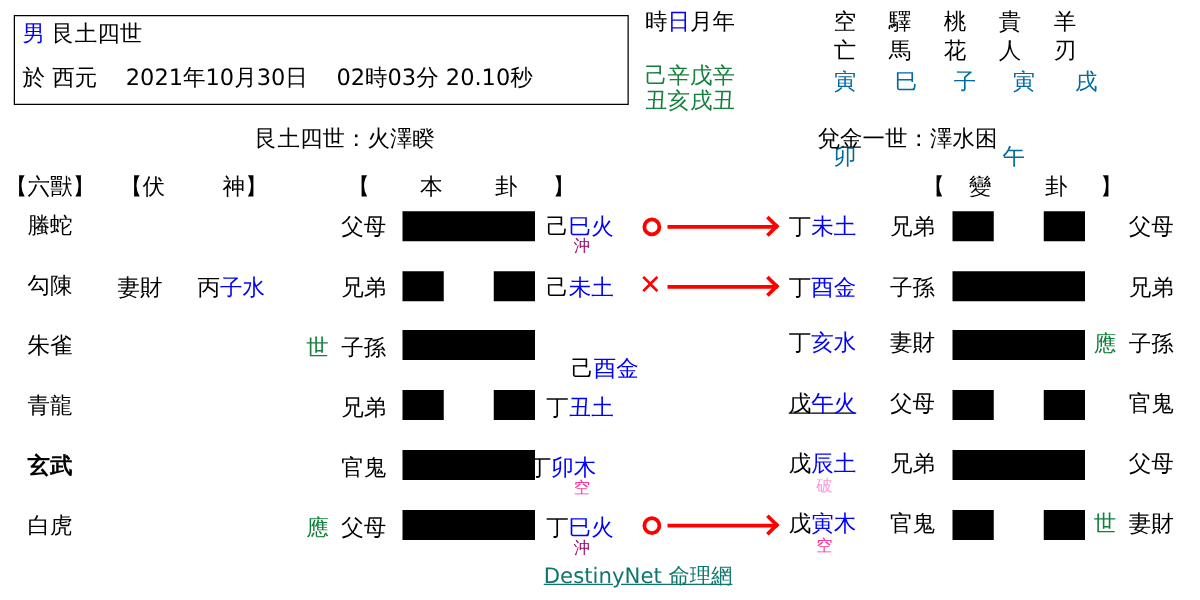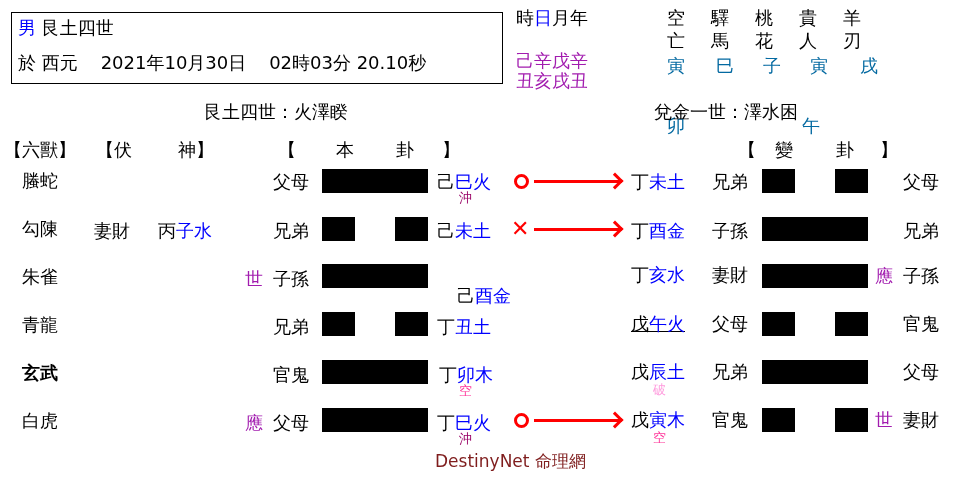--- a/index.html
+++ b/index.html
@@ -1,26 +1,26 @@
 <!DOCTYPE html>
 <html><head>
 <meta charset="utf-8">
 <style>
   html, body { margin:0; padding:0; background:#fff; }
   body { width:960px; height:480px; position:relative; overflow:hidden;
          font-family:"DejaVu Sans","Liberation Sans",sans-serif; color:#000; }
   .abs { position:absolute; white-space:nowrap; }
   .t18 { font-size:18px; line-height:22px; }
   .blue { color:#0000ff; }
-  .red { color:#a21caf; }
+  .red { color:#15803d; }
   .dred { color:#0369a1; }
   .purple { color:#990066; }
   .pink { color:#ff3399; }
   .lpink { color:#ff99dd; }
-  .grey { color:#7f1d1d; }
+  .grey { color:#0f766e;text-decoration:underline; }
   .sm { font-size:13px; line-height:14px; }
   .box { position:absolute; left:11px; top:12px; width:492px; height:72px; border:1px solid #000; box-sizing:border-box; }
   .bar { position:absolute; background:#000; height:24px; }
   .arrow { position:absolute; height:3px; background:#ff0000; }
   .arrowhead { position:absolute; width:12px; height:12px; border-top:3px solid #ff0000; border-right:3px solid #ff0000; transform:rotate(45deg); box-sizing:border-box; }
   .circle { position:absolute; width:15px; height:15px; border:3px solid #ff0000; border-radius:50%; box-sizing:border-box; }
   .cross { position:absolute; font-size:22px; line-height:22px; color:#ff0000; font-weight:bold; }
   .shensha span { display:inline-block; width:44px; text-align:left; }
 </style>
 </head>
@@ -118,21 +118,21 @@
 <div class="abs t18" style="left:437px;top:316px;"><span>丁</span><span class="blue">丑土</span></div>
 <div class="abs t18" style="left:631px;top:313px;text-decoration:underline;"><span>戊</span><span class="blue">午火</span></div>
 <div class="abs t18" style="left:712px;top:313px;">父母</div>
 <div class="bar" style="left:762px;top:312px;width:33px;"></div>
 <div class="bar" style="left:835px;top:312px;width:33px;"></div>
 <div class="abs t18" style="left:903px;top:313px;">官鬼</div>
 
 <div class="abs t18" style="left:22px;top:362px;font-weight:bold;">玄武</div>
 <div class="abs t18" style="left:273px;top:364px;">官鬼</div>
 <div class="bar" style="left:322px;top:360px;width:106px;"></div>
-<div class="abs t18" style="left:439px;top:364px;"><span>丁</span><span class="blue">卯木</span></div>
+<div class="abs t18" style="left:423px;top:364px;"><span>丁</span><span class="blue">卯木</span></div>
 <div class="abs sm pink" style="left:459px;top:384px;">空</div>
 <div class="abs t18" style="left:631px;top:361px;"><span>戊</span><span class="blue">辰土</span></div>
 <div class="abs sm lpink" style="left:653px;top:383px;">破</div>
 <div class="abs t18" style="left:712px;top:361px;">兄弟</div>
 <div class="bar" style="left:762px;top:360px;width:106px;"></div>
 <div class="abs t18" style="left:903px;top:361px;">父母</div>
 
 <div class="abs t18" style="left:22px;top:410px;">白虎</div>
 <div class="abs t18 red" style="left:245px;top:412px;">應</div>
 <div class="abs t18" style="left:273px;top:412px;">父母</div>

